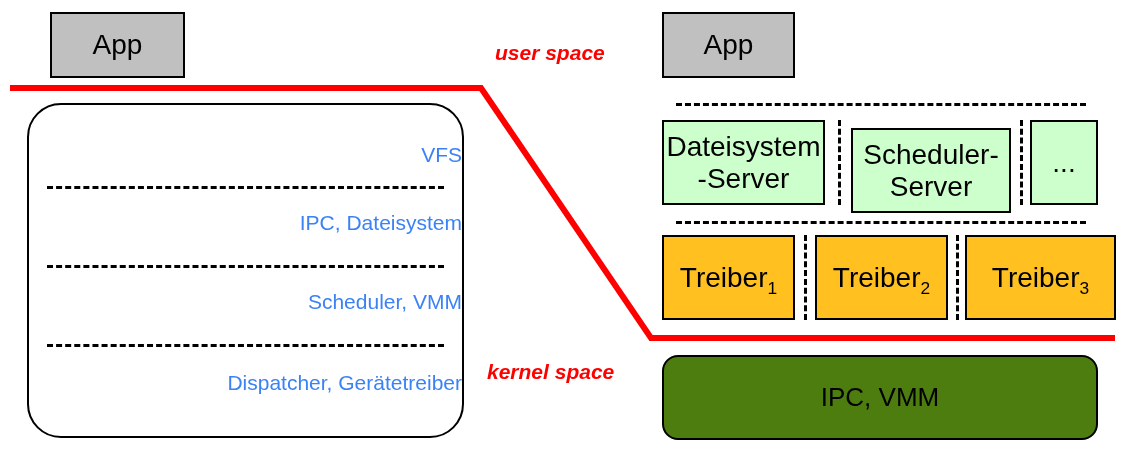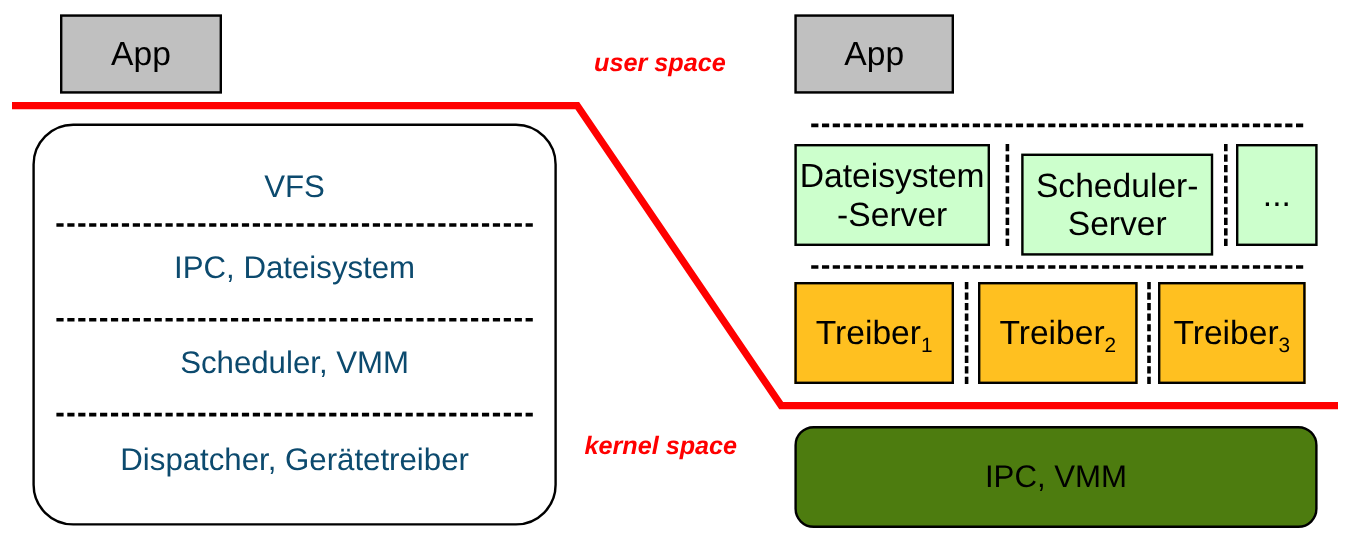--- a/index.html
+++ b/index.html
@@ -64,23 +64,23 @@
     color: #000;
   }
 
   
   .layer {
     position: absolute;
     left: 0;
     right: 0;
     display: flex;
     align-items: center;
-    justify-content: center;
-    font-size: 26px;
-    color: #0c4a6e;
+    justify-content: flex-end;
+    font-size: 21px;
+    color: #3b82f6;
     white-space: nowrap;
   }
   .hdash {
     position: absolute;
     height: 0;
     border-top: 3px dashed #000000;
   }
   .vdash {
     position: absolute;
     width: 0;
@@ -183,21 +183,21 @@
   </div>
 
   <div class="vdash" style="left:804px; top:235px; height:85px;"></div>
 
   <div class="box driver-box" style="left:815px; top:235px; width:133px; height:85px;">
     <span><span>Treiber</span><span class="sub">2</span></span>
   </div>
 
   <div class="vdash" style="left:956px; top:235px; height:85px;"></div>
 
-  <div class="box driver-box" style="left:965px; top:235px; width:123px; height:85px;">
+  <div class="box driver-box" style="left:965px; top:235px; width:151px; height:85px;">
     <span><span>Treiber</span><span class="sub">3</span></span>
   </div>
 
   <div class="rounded-bar" style="left:662px; top:355px; width:436px; height:85px;">
     <span>IPC, VMM</span>
   </div>
 
   <svg class="divider-svg" viewBox="0 0 1129 455" preserveAspectRatio="none">
     <polyline points="10,88 481,88 651,338 1115,338" fill="none" stroke="#ff0000" stroke-width="6" stroke-linejoin="miter" stroke-linecap="butt"></polyline>
   </svg>

